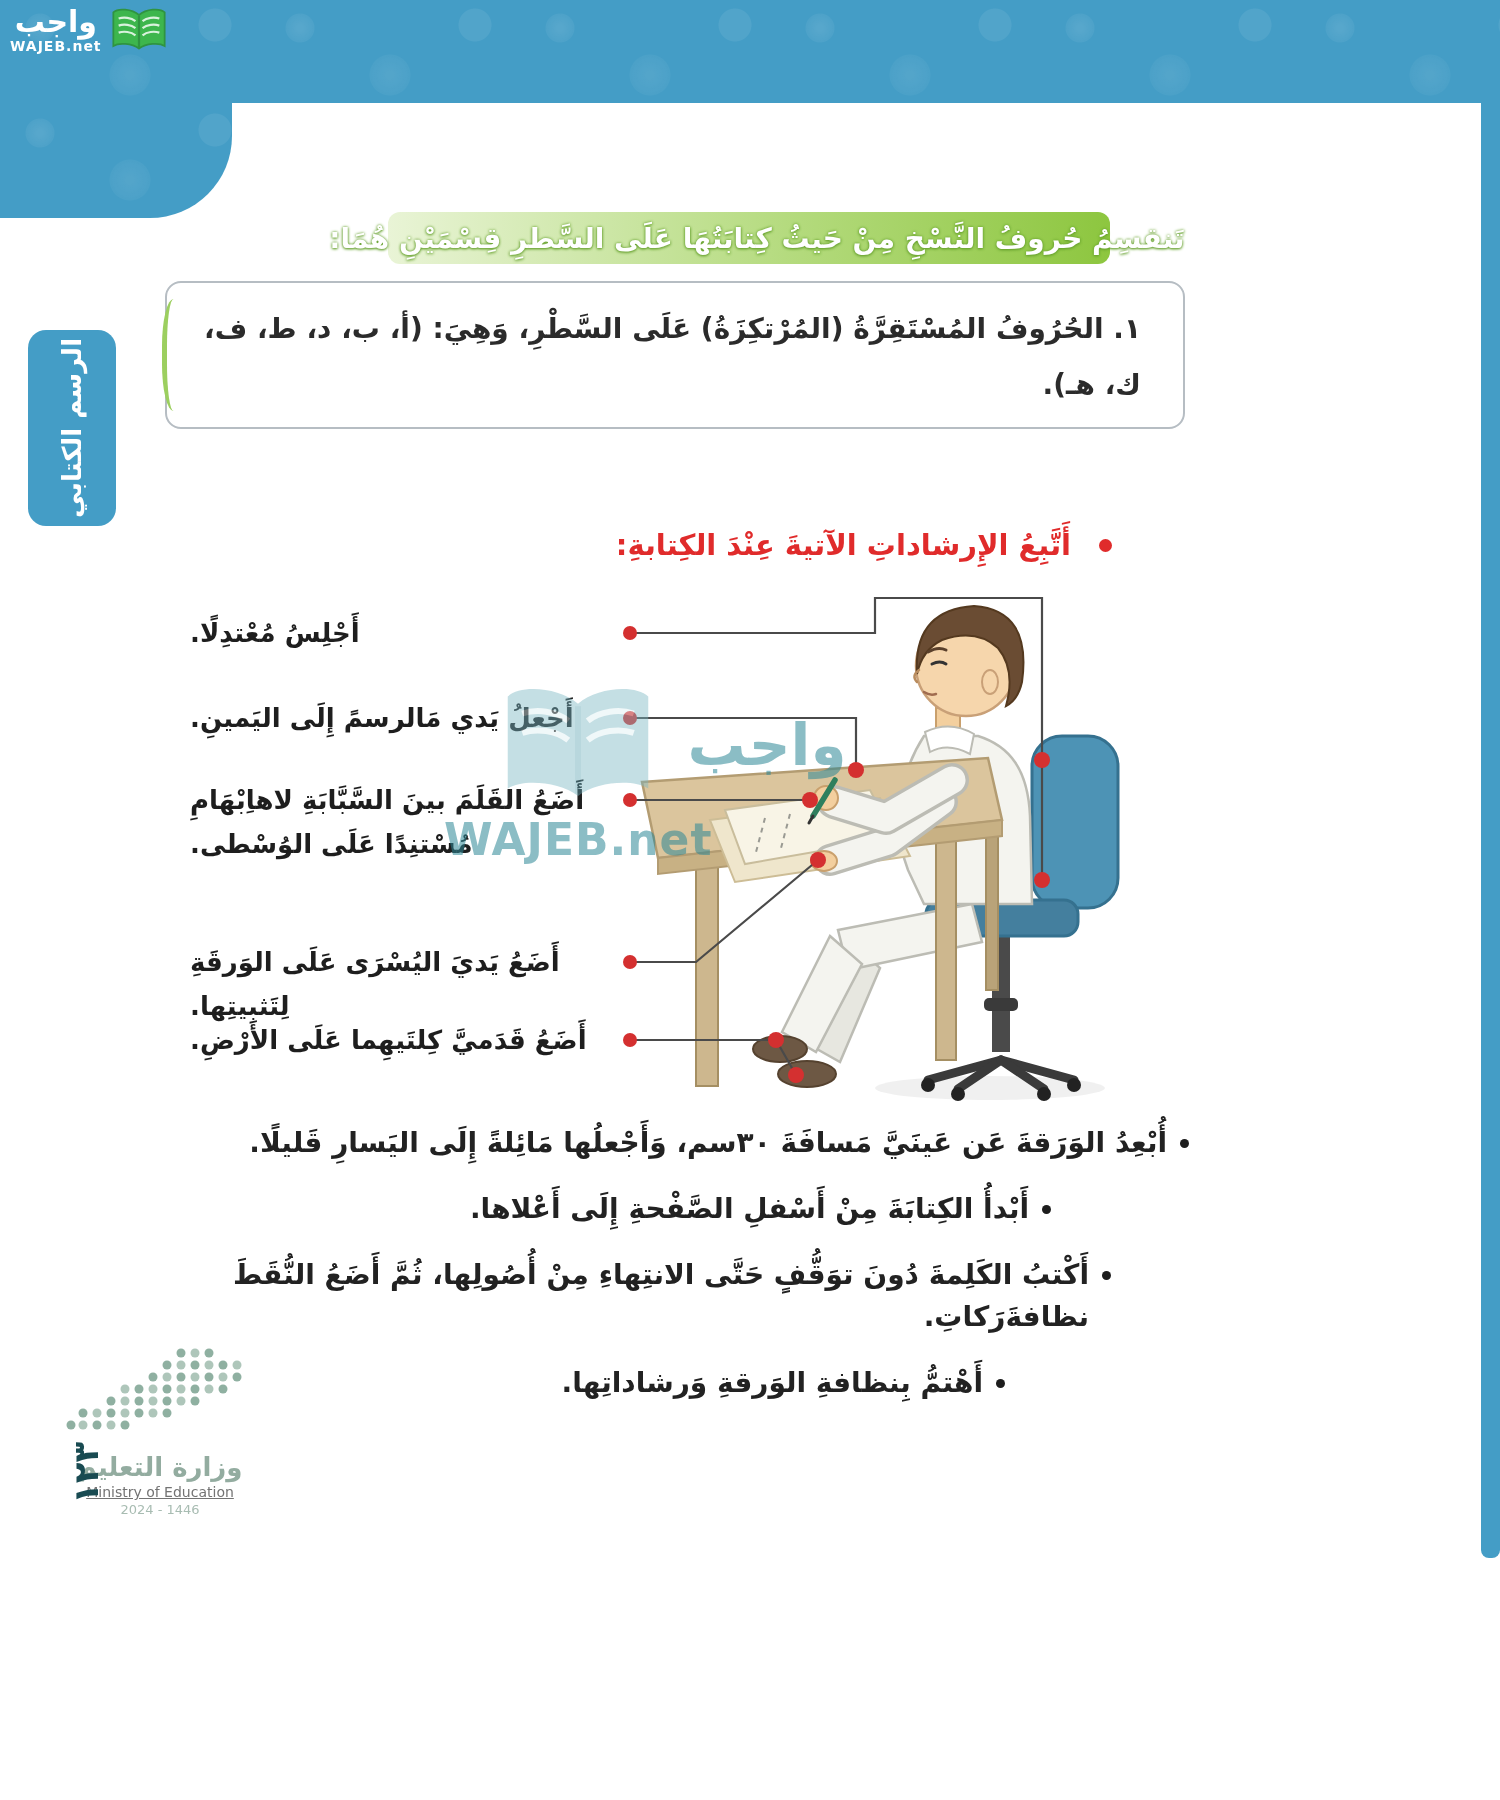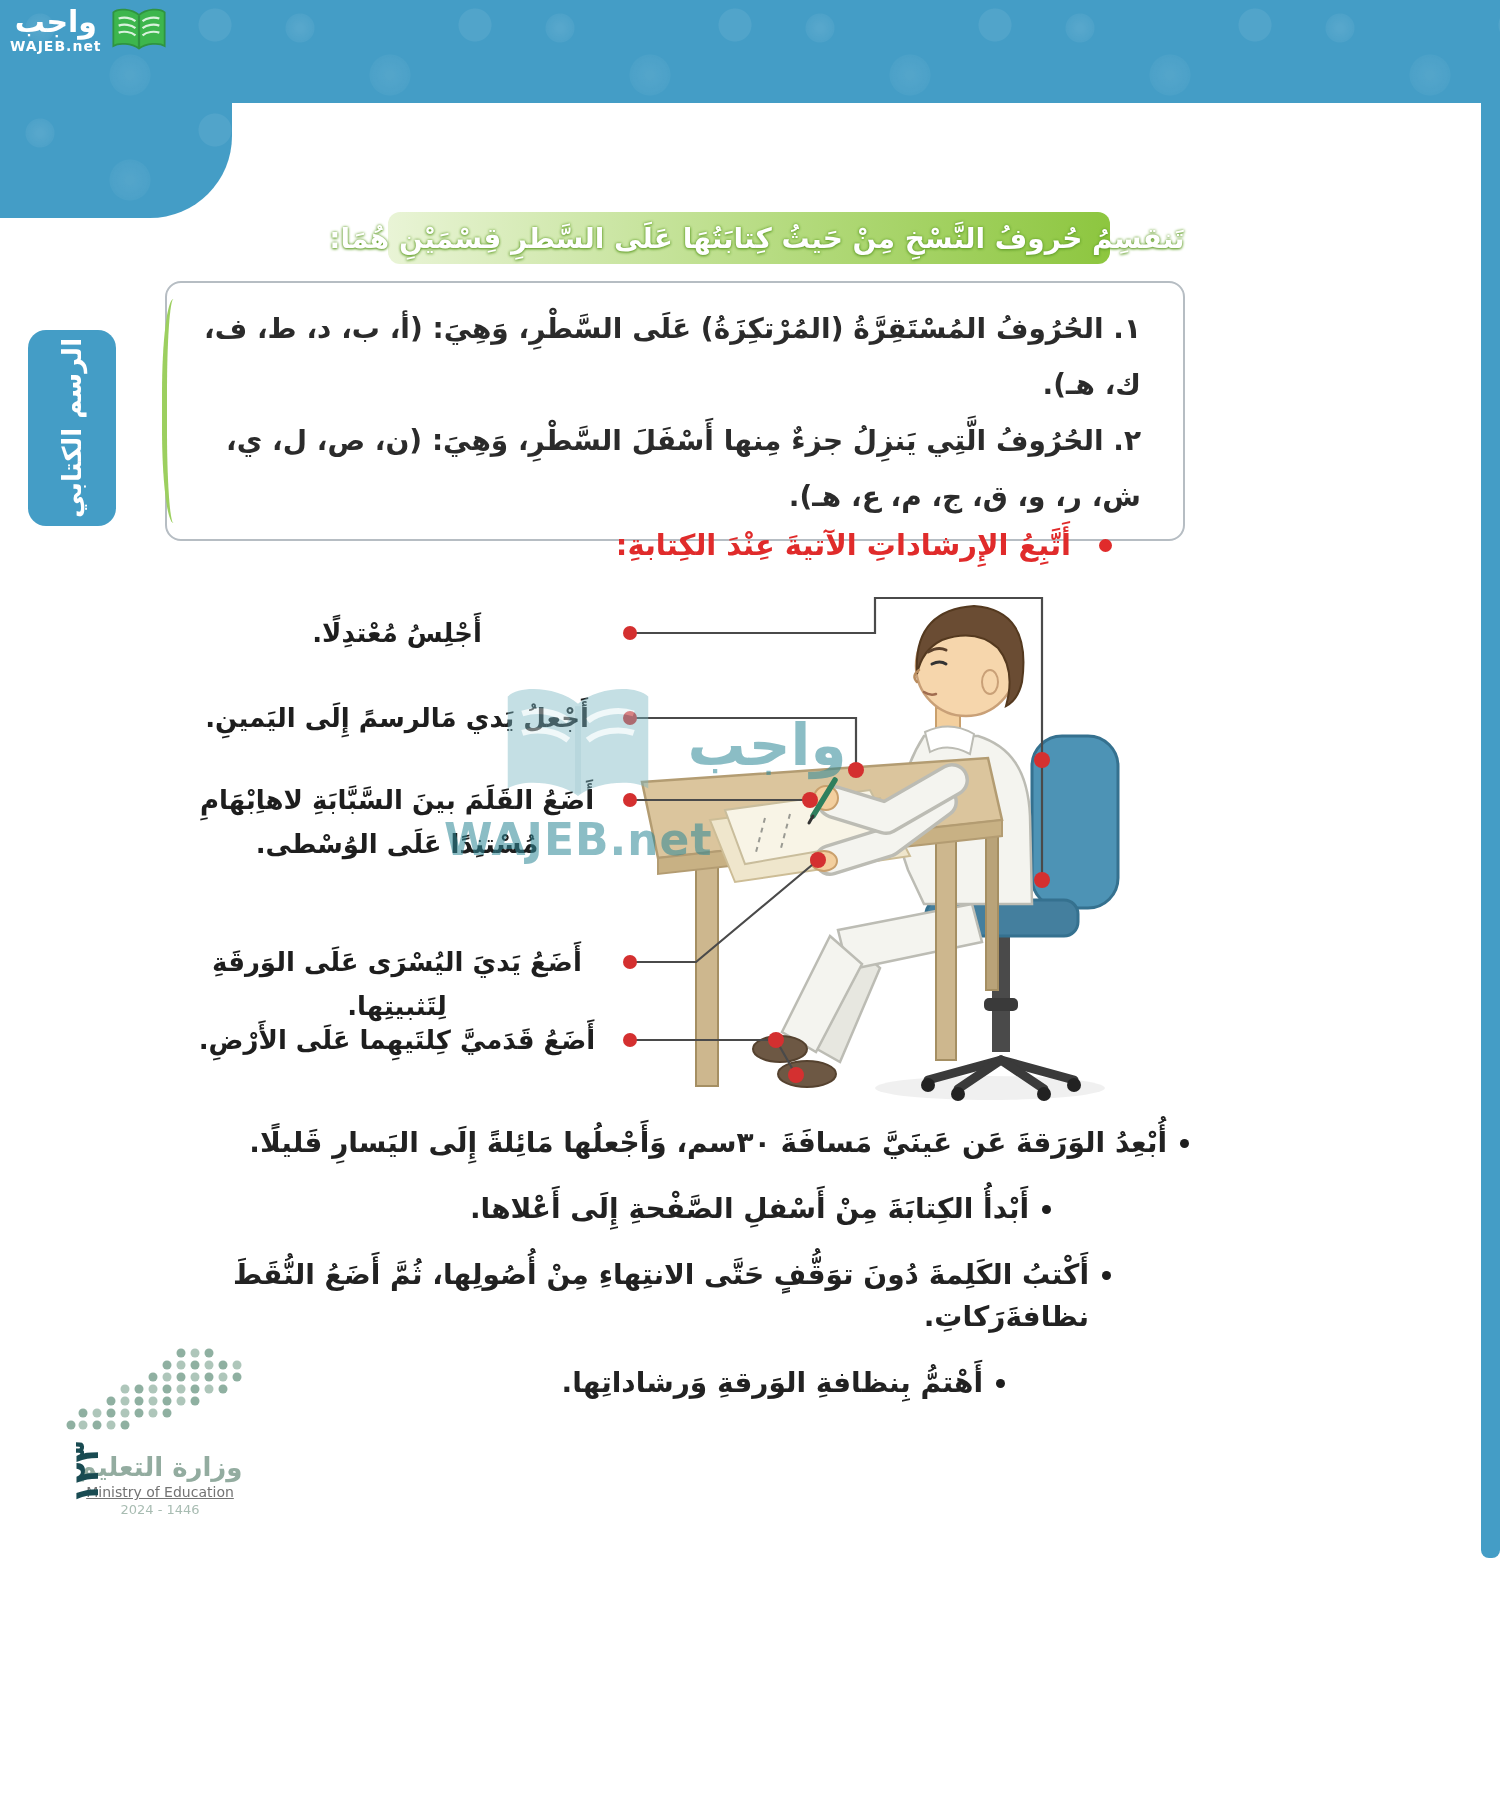--- a/index.html
+++ b/index.html
@@ -46,21 +46,21 @@
   .rule-line { font-size:28px; font-weight:bold; color:#2b2b2b; line-height:56px; text-align:right; }
 
   
   .red-heading { position:absolute; right:388px; top:528px; direction:rtl; display:flex; align-items:center;
     gap:28px; color:#e02b2b; font-weight:bold; font-size:29px; }
   .red-heading .dot { width:13px; height:13px; border-radius:50%; background:#e02b2b; flex:0 0 auto; }
 
   
   .figure-area { position:absolute; left:180px; top:570px; width:960px; height:545px; z-index:3; }
   .figure-area svg.scene { position:absolute; left:0; top:0; }
-  .callout { position:absolute; left:2px; width:430px; direction:rtl; text-align:center;
+  .callout { position:absolute; left:10px; width:430px; direction:rtl; text-align:left;
     font-weight:bold; font-size:26px; color:#1e1e1e; line-height:44px; }
   .c1{ top:41px; } .c2{ top:126px; } .c3{ top:208px; } .c4{ top:370px; } .c5{ top:448px; }
 
   
   .watermark { position:absolute; left:430px; top:682px; width:470px; z-index:4; pointer-events:none; opacity:.55; }
   .wm-row { display:flex; align-items:center; justify-content:center; gap:14px; }
   .wm-ar { font-size:58px; font-weight:bold; color:#2e8896; }
   .wm-en { margin-top:6px; text-align:left; margin-left:14px; font-size:44px; font-weight:bold; color:#2e8896; letter-spacing:1px; }
 
   
@@ -114,21 +114,20 @@
   <div class="side-tab">
     <span>الرسم الكتابي</span>
   </div>
 
   <div class="title-pill">
     <span>تَنقسِمُ حُروفُ النَّسْخِ مِنْ حَيثُ كِتابَتُهَا عَلَى السَّطرِ قِسْمَيْنِ هُمَا:</span>
   </div>
 
   <div class="rules-box">
     <div class="rule-line">١. الحُرُوفُ المُسْتَقِرَّةُ (المُرْتكِزَةُ) عَلَى السَّطْرِ، وَهِيَ: (أ، ب، د، ط، ف، ك، هـ).</div>
-    <div class="rule-line">٢. الحُرُوفُ الَّتِي يَنزِلُ جزءٌ مِنها أَسْفَلَ السَّطْرِ، وَهِيَ: (ن، ص، ل، ي، ش، ر، و، ق، ج، م، ع، هـ).</div>
   </div>
 
   <div class="red-heading">
     <span class="dot"></span>
     <span>أَتَّبِعُ الإِرشاداتِ الآتيةَ عِنْدَ الكِتابةِ:</span>
   </div>
 
   <div class="figure-area">
     <svg class="scene" viewBox="0 0 960 545" width="960" height="545">
 

